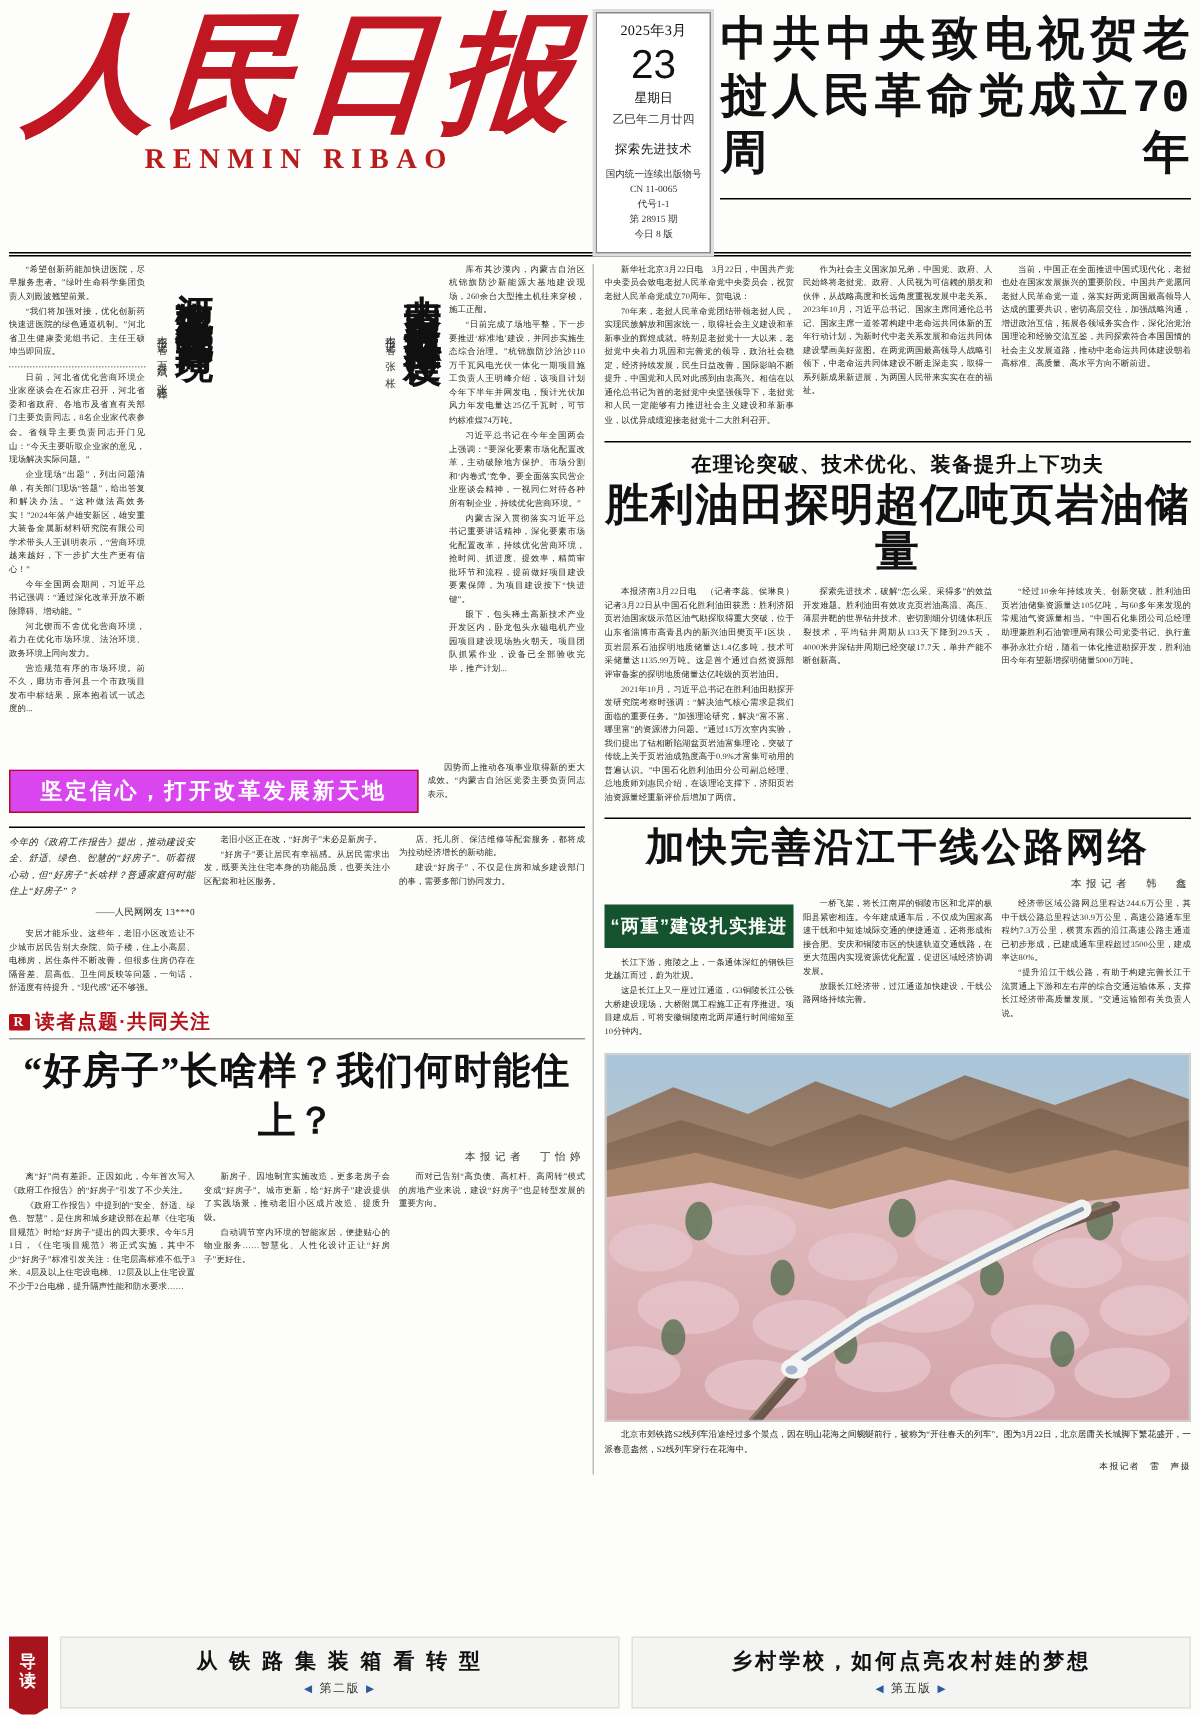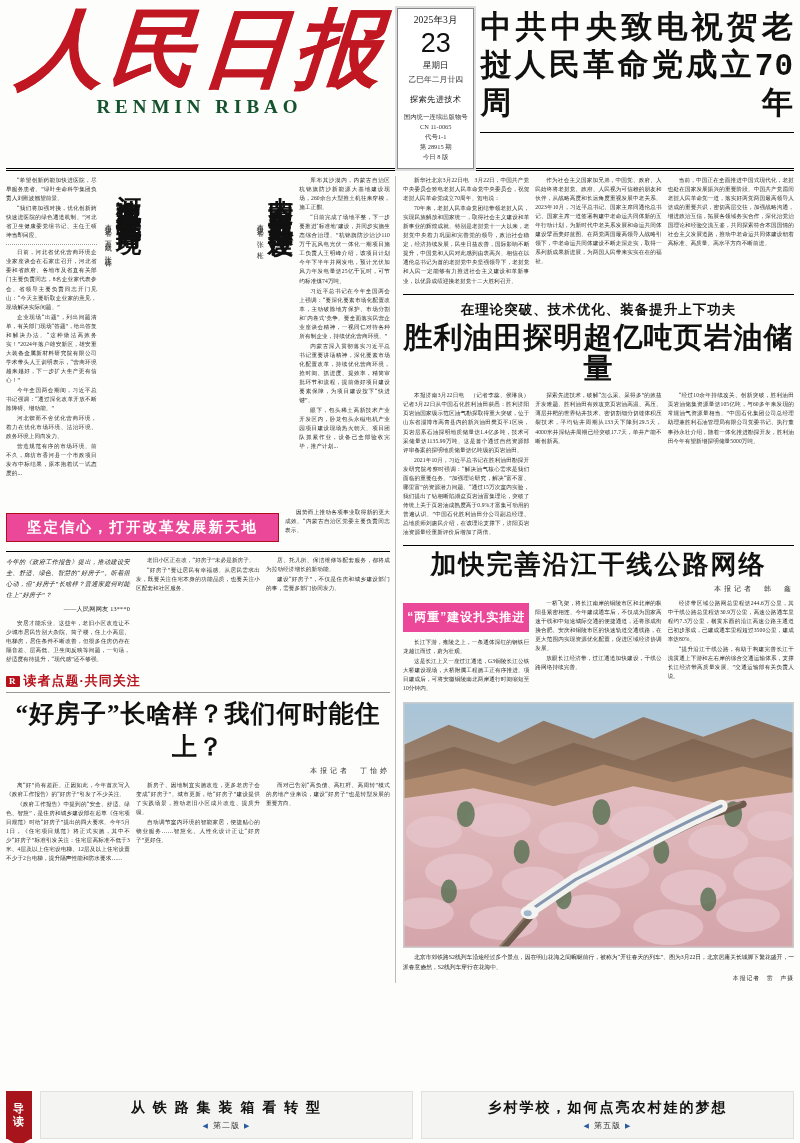--- a/index.html
+++ b/index.html
@@ -23,21 +23,21 @@
     letter-spacing:6px;
     line-height:1.05;
     text-align:center;
     padding-left:6px;
     transform:skewX(-4deg);
     font-style:italic;
     text-shadow:0.5px 0 0 #c01722;
   }
   .logo-pinyin{
     text-align:center;
-    color:#14532d;
+    color:#b91c1c;
     font-size:19px;
     letter-spacing:5px;
     font-weight:bold;
     margin-top:2px;
     font-family:"Liberation Serif",serif;
   }
   .logo-url{
     text-align:center;font-size:10.5px;color:#222;margin-top:12px;letter-spacing:.3px;
   }
   .datebox{
@@ -91,21 +91,21 @@
   }
   .vsep{border-left:1px solid #bbb;margin:0 5px;}
 
   .col3{display:flex;gap:6px;}
   .col3 > div{flex:1;}
   .col2{display:flex;gap:6px;}
   .col2 > div{flex:1;}
 
   
   .redbar{
-    background:#ec4899;color:#fff;
+    background:#d946ef;color:#fff;
     font-family:"Liberation Sans",sans-serif;font-weight:bold;
     font-size:14.5px;letter-spacing:2px;text-align:center;
     padding:5px 8px;margin:5px 0 6px;
     box-shadow:inset 0 0 0 1px #b00d1d;
   }
 
   
   .lead{
     font-style:italic;font-size:6.2px;line-height:1.8;text-align:justify;
     color:#222;letter-spacing:.2px;
@@ -135,22 +135,22 @@
   }
   .big-headline{
     text-align:center;font-family:"Liberation Sans","DejaVu Sans",sans-serif;
     font-weight:bold;font-size:29px;letter-spacing:1px;margin:2px 0 6px;line-height:1.1;
   }
   .big-headline2{
     text-align:center;font-family:"Liberation Sans","DejaVu Sans",sans-serif;
     font-weight:bold;font-size:26px;letter-spacing:2px;margin:4px 0 5px;line-height:1.1;
   }
   .redbox-sm{
-    background:#ec4899;color:#fff;font-family:"Liberation Sans",sans-serif;font-weight:bold;
-    font-size:12px;letter-spacing:1px;text-align:right;padding:6px 4px;margin:4px 0 6px;
+    background:#14532d;color:#fff;font-family:"Liberation Sans",sans-serif;font-weight:bold;
+    font-size:12px;letter-spacing:1px;text-align:left;padding:6px 4px;margin:4px 0 6px;
   }
 
   
   .photo-wrap{margin-top:8px;}
   .photo{
     width:100%;height:246px;display:block;border:1px solid #ccc;box-sizing:border-box;
   }
   .photo-caption{
     font-size:5.8px;line-height:1.75;text-align:justify;margin-top:4px;color:#222;
     text-indent:11px;

